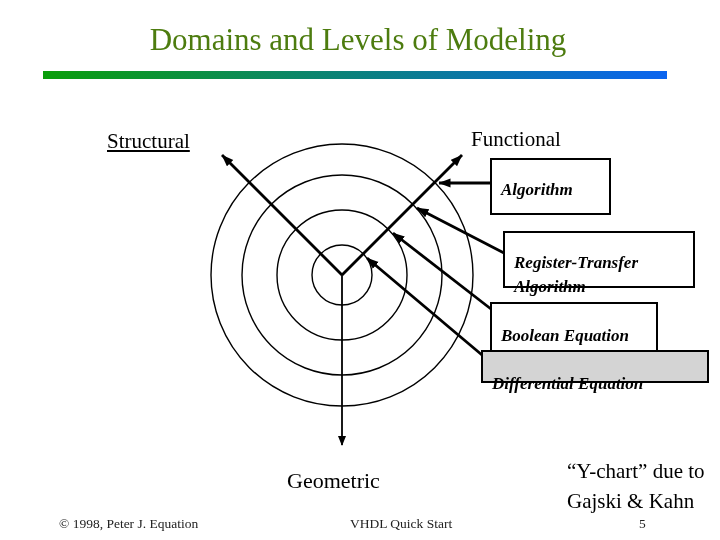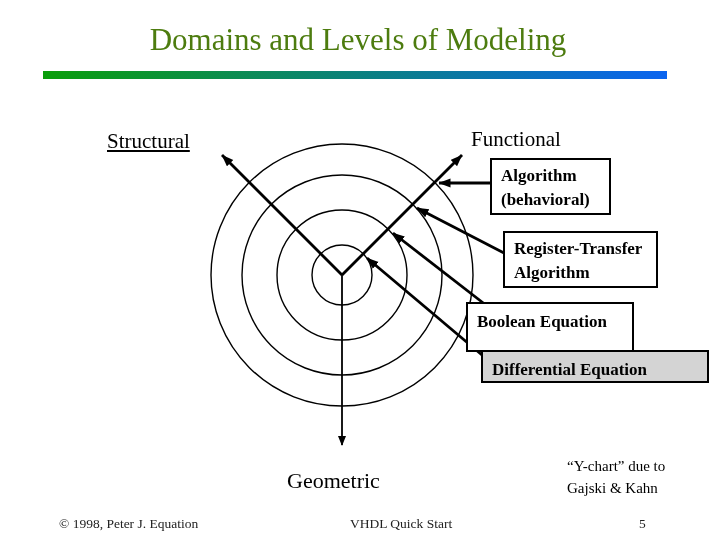--- a/index.html
+++ b/index.html
@@ -17,32 +17,32 @@
     background:linear-gradient(to right, #0a9e0a, #0b64f0);
   }
   .axis-label { position:absolute; font-size:21px; white-space:nowrap; }
   .label-structural { left:107px; top:129px;text-decoration:underline; }
   .label-functional { left:471px; top:127px; }
   .label-geometric  { left:287px; top:468px; font-size:22px; }
   .diagram-svg { position:absolute; left:0; top:0; }
   .level-box {
     position:absolute; box-sizing:border-box;
     border:2px solid #000; background:#fff;
-    font-weight:bold; font-size:17px;
-    line-height:24px; padding:4px 6px 2px 9px; white-space:nowrap;
+    font-style:italic; font-weight:bold; font-size:17px;
+    line-height:24px; padding:18px 6px 2px 9px; white-space:nowrap;
   }
   .box-algorithm    { left:490px; top:158px; width:121px; height:57px; }
-  .box-rtl          { left:503px; top:231px; width:155px; height:57px; }
-  .box-boolean      { left:466px; top:302px; width:168px; height:50px; line-height:27px; }
+  .box-rtl          { left:503px; top:231px; width:192px; height:57px; }
+  .box-boolean      { left:490px; top:302px; width:168px; height:50px; line-height:27px; }
   .box-differential { left:481px; top:350px; width:228px; height:33px; line-height:27px; background:#d4d4d4; }
   .level-line { display:block; }
   .box-boolean .level-line, .box-differential .level-line { display:inline; }
   .ychart-note {
     position:absolute; left:567px; top:456px; width:130px;
-    font-size:15px; line-height:1.45; white-space:nowrap;
+    font-size:21px; line-height:1.45; white-space:nowrap;
   }
   .footer-text { position:absolute; top:516px; font-size:13.5px; color:#222; white-space:nowrap; }
   .footer-copyright { left:59px; }
   .footer-center    { left:350px;text-align:right; }
   .footer-page      { left:639px; }
 </style>
 </head>
 <body>
 
 <div class="slide">
@@ -77,21 +77,20 @@
     <line x1="491" y1="309" x2="393" y2="233" stroke="#000" stroke-width="2.8" marker-end="url(#ah)"></line>
     <line x1="482" y1="355" x2="367" y2="258" stroke="#000" stroke-width="2.8" marker-end="url(#ah)"></line>
   </svg>
 
   <div class="axis-label label-structural">Structural</div>
   <div class="axis-label label-functional">Functional</div>
   <div class="axis-label label-geometric">Geometric</div>
 
   <div class="level-box box-algorithm">
     <span class="level-line">Algorithm</span>
-    <span class="level-line">(behavioral)</span>
   </div>
 
   <div class="level-box box-rtl">
     <span class="level-line">Register-Transfer</span>
     <span class="level-line">Algorithm</span>
   </div>
 
   <div class="level-box box-boolean">
     <span class="level-line">Boolean Equation</span>
   </div>

